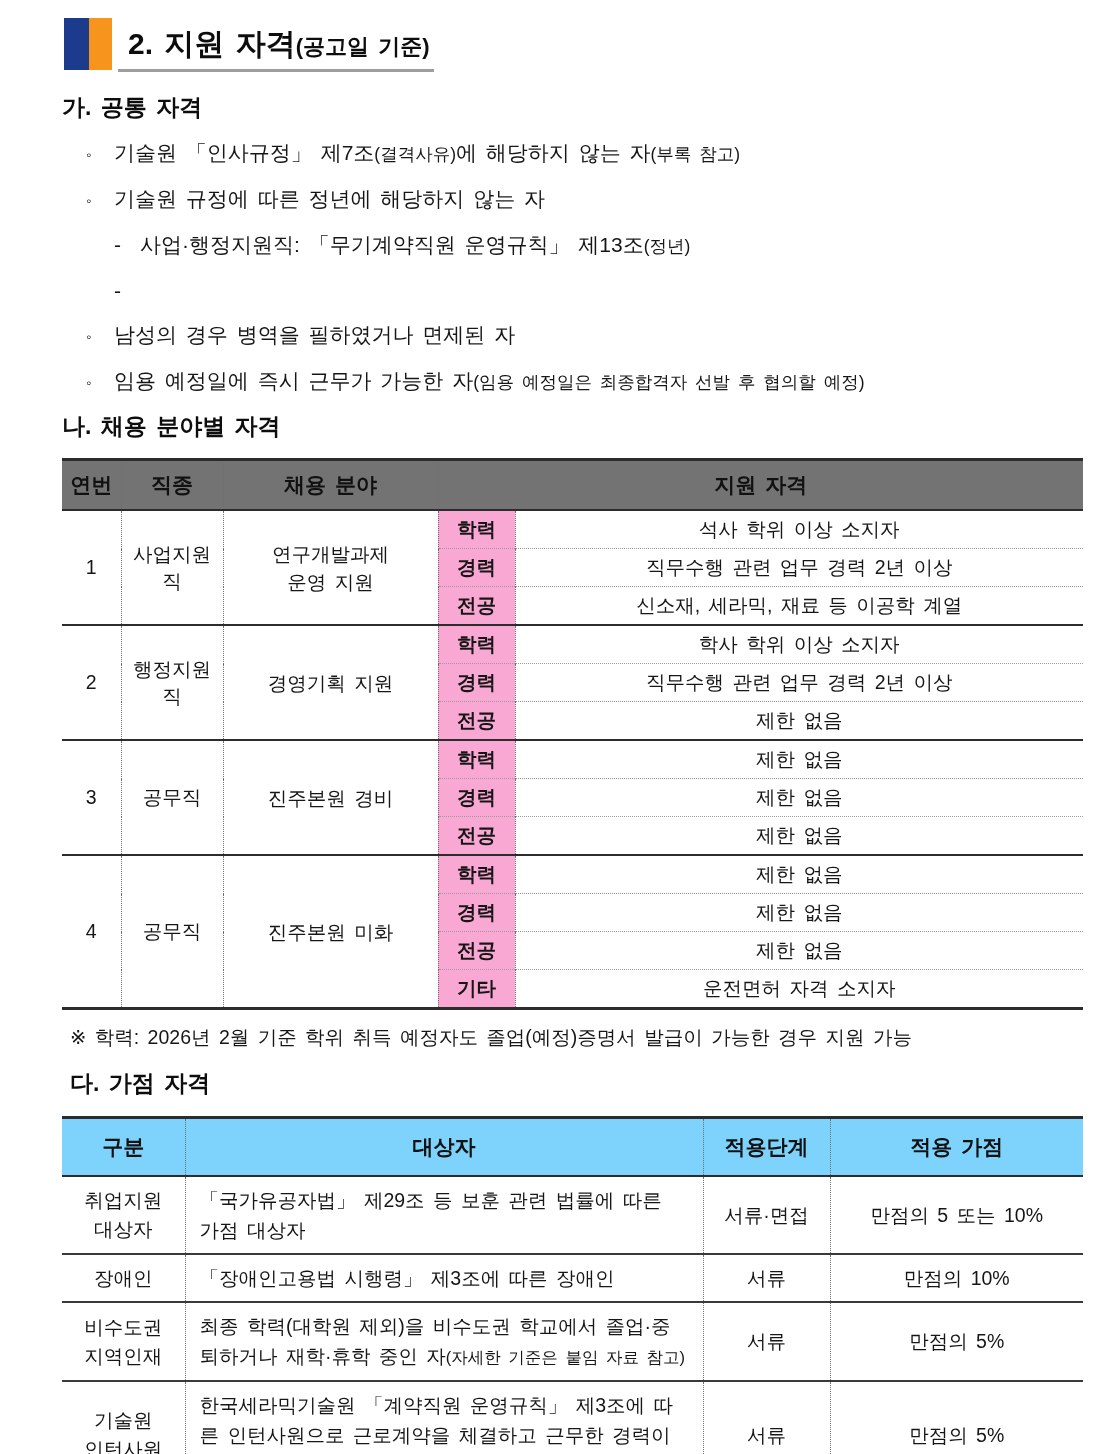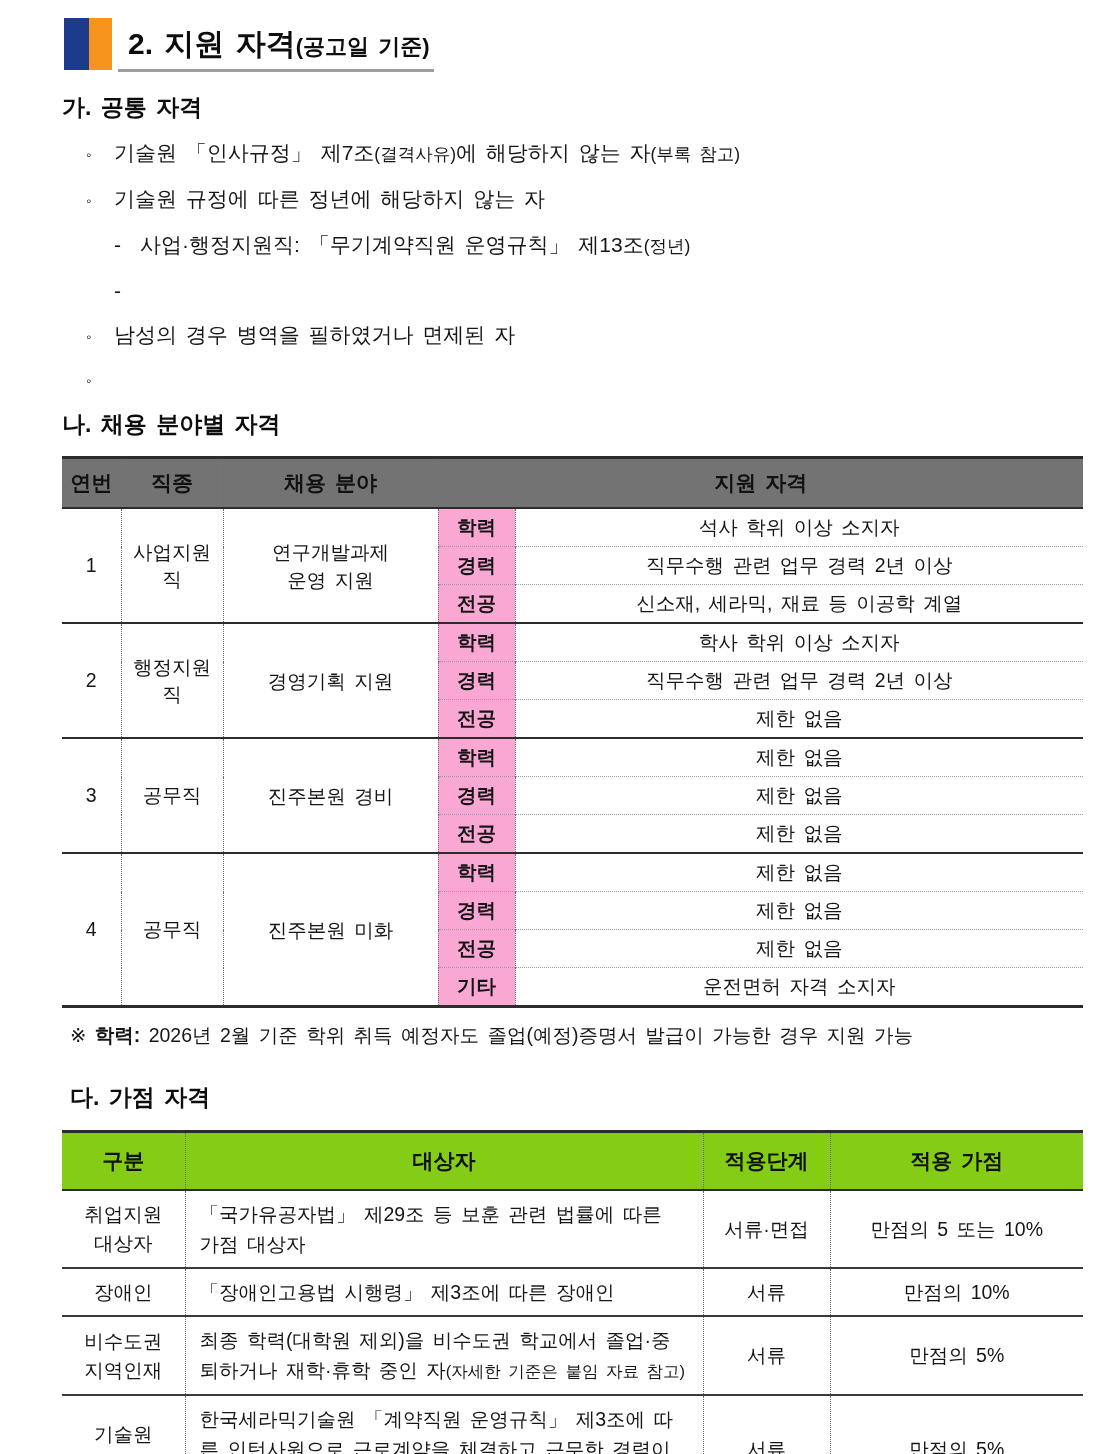--- a/index.html
+++ b/index.html
@@ -31,21 +31,21 @@
   .t-sub { font-size: 22px; font-weight: 600; }
   .title-underline {
     position: absolute; left: 56px; bottom: 0;
     width: 316px; height: 3px; background: #9e9e9e;
   }
 
   
   h2 { font-size: 23px; font-weight: bold; color: #0d0d0d; line-height: 30px; }
   #heading-common  { margin-top: 20px; }
   #heading-recruit { margin-top: 9px; }
-  #heading-bonus   { margin-top: 32px; margin-left: 8px; }
+  #heading-bonus   { margin-top: 16px; margin-left: 8px; }
 
   
   .bullets { list-style: none; margin-top: 15px; }
   .bullet { display: flex; align-items: baseline; margin-bottom: 13px; line-height: 31px; font-size: 21px; color: #161616; }
   .bullet .marker { flex: 0 0 auto; }
   .bullet.lvl0 { padding-left: 24px; }
   .bullet.lvl0 .marker { width: 28px; font-size: 15px; }
   .bullet.lvl1 { padding-left: 52px; }
   .bullet.lvl1 .marker { width: 26px; font-size: 21px; }
   .sm { font-size: 17.5px; }
@@ -63,26 +63,26 @@
   }
   #recruit-table td { font-size: 19.5px; padding: 5px 6px; height: 35px; color: #161616; }
   #recruit-table tbody tr.group-start td { border-top: 2px solid #2c2c2c; }
   #recruit-table tbody tr:not(.group-start) td { border-top: 1px dotted #9a9a9a; }
   #recruit-table .sublabel { background: #f9a8d4; font-weight: bold; }
   #recruit-table .cell-field { white-space: pre-line; line-height: 28px; }
 
   
   .footnote { font-size: 19.5px; line-height: 30px; color: #161616; }
   #recruit-footnote { margin-top: 12px; padding-left: 8px; }
-  .b { font-weight: bold; }
+  .b { font-weight: normal; }
 
   
   #bonus-table { margin-top: 18px; border-top: 3px solid #2c2c2c; border-bottom: 3px solid #2c2c2c; }
   #bonus-table thead th {
-    background: #84cc16; font-size: 21px; font-weight: bold;
+    background: #7dd3fc; font-size: 21px; font-weight: bold;
     padding: 14px 4px; border-bottom: 2px solid #2c2c2c;
   }
   #bonus-table td { font-size: 19.5px; color: #161616; padding: 8px 6px; border-top: 2px solid #3a3a3a; }
   #bonus-table tbody tr:first-child td { border-top: none; }
   #bonus-table .cat { white-space: pre-line; line-height: 29px; }
   #bonus-table .target { text-align: left; padding: 8px 14px; line-height: 30px; }
   #bonus-table .target .sm { font-size: 16.5px; }
 </style>
 </head>
 <body>
@@ -112,20 +112,21 @@
       </li>
       <li class="bullet lvl1">
         <span class="marker">-</span>
       </li>
       <li class="bullet lvl0">
         <span class="marker">◦</span>
         <span class="btext"><span>남성의 경우 병역을 필하였거나 면제된 자</span></span>
       </li>
       <li class="bullet lvl0">
         <span class="marker">◦</span>
+        <span class="btext"><span>임용 예정일에 즉시 근무가 가능한 자</span><span class="sm">(임용 예정일은 최종합격자 선발 후 협의할 예정)</span></span>
       </li>
     </ul>
 
   <h2 id="heading-recruit">나. 채용 분야별 자격</h2>
   <table id="recruit-table">
     <colgroup>
       <col style="width:59px">
         <col style="width:102px">
         <col style="width:215px">
         <col style="width:77px">

